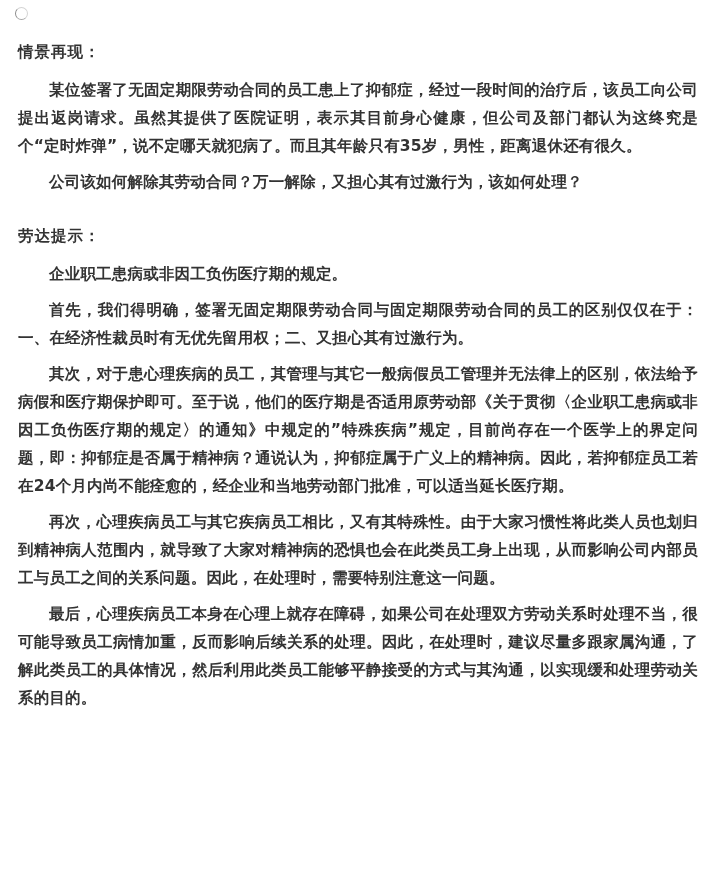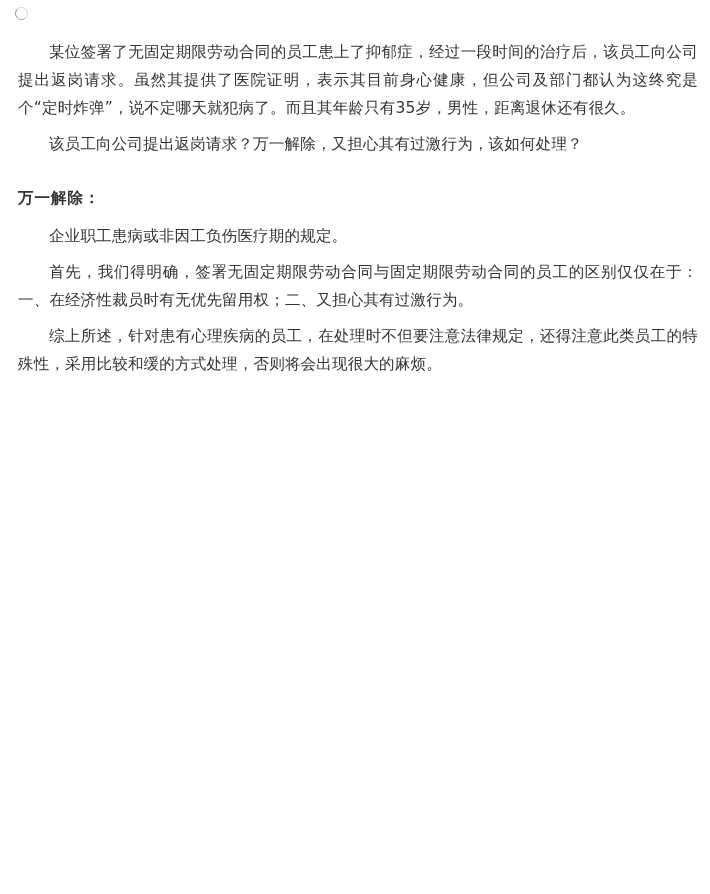--- a/index.html
+++ b/index.html
@@ -39,37 +39,41 @@
       font-weight: bold;
       font-size: 15.5px;
       margin: 0 0 10px 0;
       letter-spacing: 1px;
     }
     .para {
       margin: 0 0 8px 0;
       text-indent: 2em;
       text-align: justify;
       letter-spacing: 0.2px;
+      font-weight: bold;
     }
     .gap {
       height: 18px;
     }
   </style>
 </head>
 <body>
 
 <div class="spinner"></div>
 
 <div class="article">
   <div>
+    <p class="heading">情景再现：</p>
     <p class="para">某位签署了无固定期限劳动合同的员工患上了抑郁症，经过一段时间的治疗后，该员工向公司提出返岗请求。虽然其提供了医院证明，表示其目前身心健康，但公司及部门都认为这终究是个“定时炸弹”，说不定哪天就犯病了。而且其年龄只有35岁，男性，距离退休还有很久。</p>
-    <p class="para">该员工向公司提出返岗请求？万一解除，又担心其有过激行为，该如何处理？</p>
+    <p class="para">公司该如何解除其劳动合同？万一解除，又担心其有过激行为，该如何处理？</p>
   </div>
 
   <div class="gap"></div>
 
   <div>
-    <p class="heading">万一解除：</p>
+    <p class="heading">劳达提示：</p>
     <p class="para">企业职工患病或非因工负伤医疗期的规定。</p>
     <p class="para">首先，我们得明确，签署无固定期限劳动合同与固定期限劳动合同的员工的区别仅仅在于：一、在经济性裁员时有无优先留用权；二、又担心其有过激行为。</p>
-    <p class="para">综上所述，针对患有心理疾病的员工，在处理时不但要注意法律规定，还得注意此类员工的特殊性，采用比较和缓的方式处理，否则将会出现很大的麻烦。</p>
+    <p class="para">其次，对于患心理疾病的员工，其管理与其它一般病假员工管理并无法律上的区别，依法给予病假和医疗期保护即可。至于说，他们的医疗期是否适用原劳动部《关于贯彻〈企业职工患病或非因工负伤医疗期的规定〉的通知》中规定的”特殊疾病”规定，目前尚存在一个医学上的界定问题，即：抑郁症是否属于精神病？通说认为，抑郁症属于广义上的精神病。因此，若抑郁症员工若在24个月内尚不能痊愈的，经企业和当地劳动部门批准，可以适当延长医疗期。</p>
+    <p class="para">再次，心理疾病员工与其它疾病员工相比，又有其特殊性。由于大家习惯性将此类人员也划归到精神病人范围内，就导致了大家对精神病的恐惧也会在此类员工身上出现，从而影响公司内部员工与员工之间的关系问题。因此，在处理时，需要特别注意这一问题。</p>
+    <p class="para">最后，心理疾病员工本身在心理上就存在障碍，如果公司在处理双方劳动关系时处理不当，很可能导致员工病情加重，反而影响后续关系的处理。因此，在处理时，建议尽量多跟家属沟通，了解此类员工的具体情况，然后利用此类员工能够平静接受的方式与其沟通，以实现缓和处理劳动关系的目的。</p>
   </div>
 </div>
 
 </body></html>

